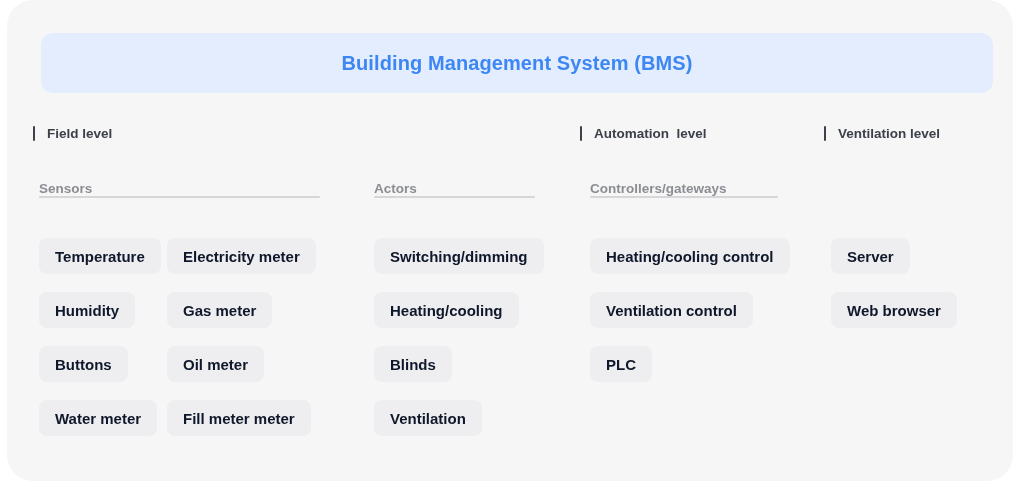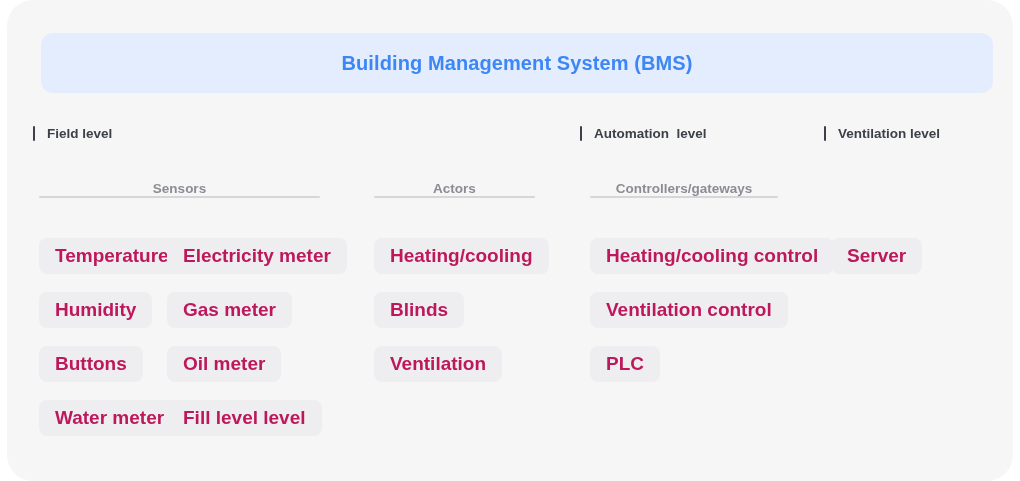--- a/index.html
+++ b/index.html
@@ -12,21 +12,20 @@
     height: 481px;
     font-family: "Liberation Sans", sans-serif;
     overflow: hidden;
   }
 
   .page {
     position: relative;
     width: 1020px;
     height: 344px;
     background: #ffffff;
-    text-align: center;
   }
 
   
   .card {
     position: absolute;
     left: 7px;
     top: 0px;
     width: 1006px;
     height: 481px;
     background: #f6f6f7;
@@ -121,23 +120,23 @@
   .col-management    { left: 824px; }
 
   .pill {
     background: #eeeef0;
     border-radius: 8px;
     height: 36px;
     box-sizing: border-box;
     padding: 0 16px;
     display: flex;
     align-items: center;
-    font-size: 19px;
-    font-weight: bold;
-    color: #be185d;
+    font-size: 15px;
+    font-weight: bold;
+    color: #0f172a;
     white-space: nowrap;
   }
 </style>
 </head>
 <body>
 
 <div class="page">
   <div class="card">
 
     <div class="title-bar">
@@ -176,33 +175,35 @@
       <div class="pill">Temperature</div>
       <div class="pill">Humidity</div>
       <div class="pill">Buttons</div>
       <div class="pill">Water meter</div>
     </div>
 
     <div class="pill-col col-sensors-b">
       <div class="pill">Electricity meter</div>
       <div class="pill">Gas meter</div>
       <div class="pill">Oil meter</div>
-      <div class="pill">Fill level level</div>
+      <div class="pill">Fill meter meter</div>
     </div>
 
     <div class="pill-col col-actors">
+      <div class="pill">Switching/dimming</div>
       <div class="pill">Heating/cooling</div>
       <div class="pill">Blinds</div>
       <div class="pill">Ventilation</div>
     </div>
 
     <div class="pill-col col-controllers">
       <div class="pill">Heating/cooling control</div>
       <div class="pill">Ventilation control</div>
       <div class="pill">PLC</div>
     </div>
 
     <div class="pill-col col-management">
       <div class="pill">Server</div>
+      <div class="pill">Web browser</div>
     </div>
 
   </div>
 </div>
 
 </body></html>

